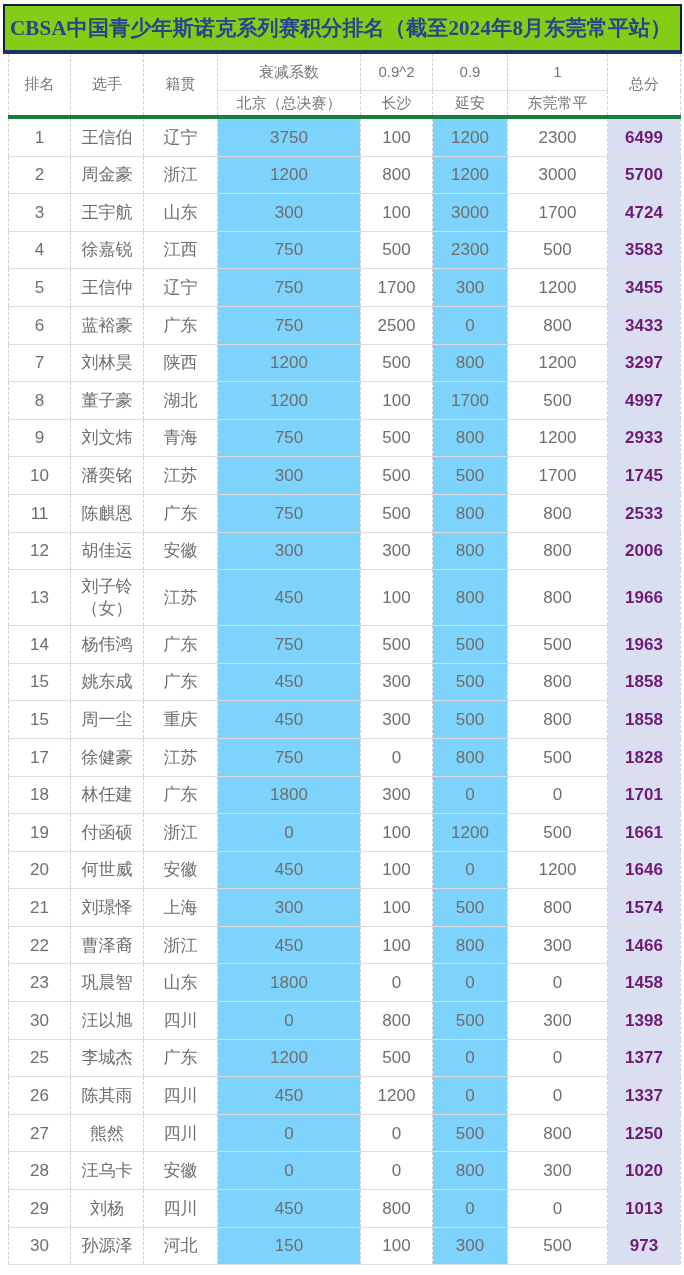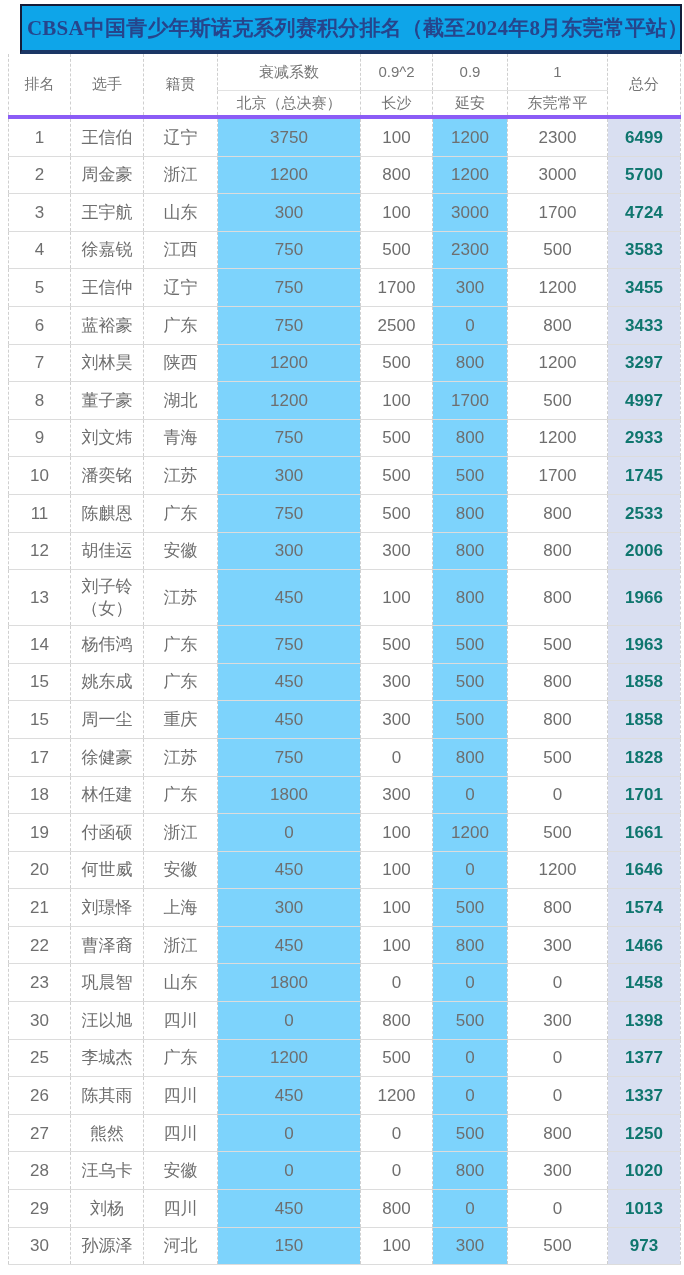--- a/index.html
+++ b/index.html
@@ -11,25 +11,25 @@
     overflow: hidden;
     font-family: "Liberation Sans", "DejaVu Sans", sans-serif;
   }
   .page {
     position: relative;
     width: 684px;
     height: 1275px;
     background: #ffffff;
   }
   .title-box {
-    margin: 4px 2px 0 20px;
+    margin: 4px 2px 0 3px;
     height: 44px;
     border: 2px solid #141c38;
     border-bottom: 4px solid #1b3665;
-    background: #0ea5e9;
+    background: #84cc16;
     display: flex;
     align-items: center;
     text-align: center;
   }
   .title-text {
     font-family: "Liberation Serif", "DejaVu Serif", serif;
     font-weight: bold;
     font-size: 21px;
     color: #26458c;
     padding-left: 5px;
@@ -57,33 +57,33 @@
     font-weight: normal;
     color: #757575;
     font-size: 15px;
     background: #ffffff;
     border-top: none;
   }
   .rank-table thead tr.hrow1 th { height: 36px; }
   .rank-table thead tr.hrow2 th { height: 24px; }
   .rank-table thead tr.hrow1 th.split { border-bottom: 1px solid #e2e2e2; }
   .rank-table thead tr.hrow2 th,
-  .rank-table thead th[rowspan] { border-bottom: 4px solid #8b5cf6; }
+  .rank-table thead th[rowspan] { border-bottom: 4px solid #15803d; }
   .rank-table tbody td {
     height: 36.6px;
     font-size: 17px;
     color: #6e6e6e;
     background: #ffffff;
   }
   .rank-table tbody tr.tall td { height: 55px; }
   .rank-table tbody td.shade { background: #7dd3fc; }
   .rank-table tbody td.total-col {
     background: #d9dff1;
     font-weight: bold;
-    color: #0f766e;
+    color: #701a75;
   }
 </style>
 </head>
 <body>
 
 <div class="page">
 
   <div class="title-box">
     <span class="title-text">CBSA中国青少年斯诺克系列赛积分排名（截至2024年8月东莞常平站）</span>
   </div>

